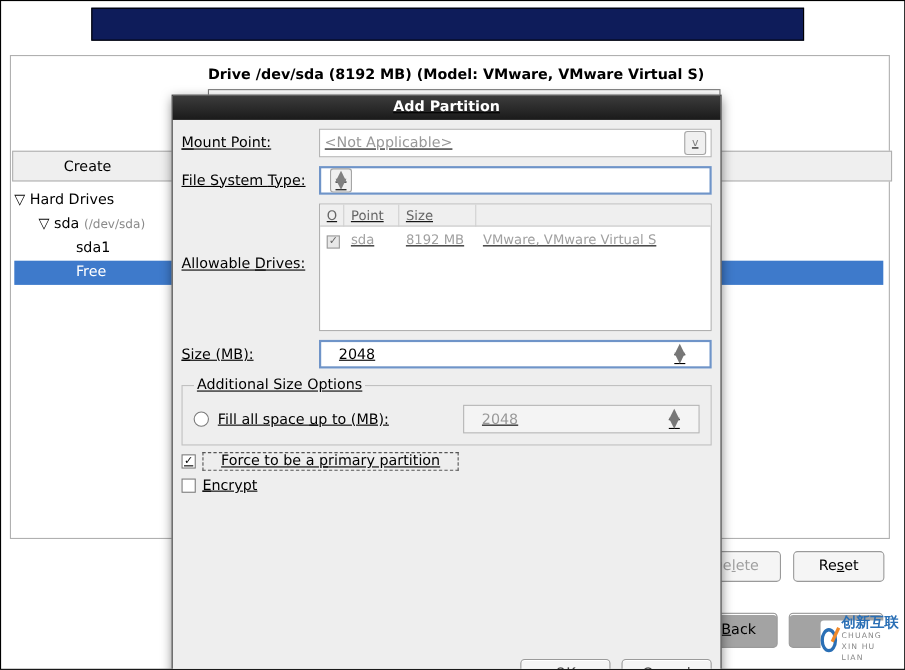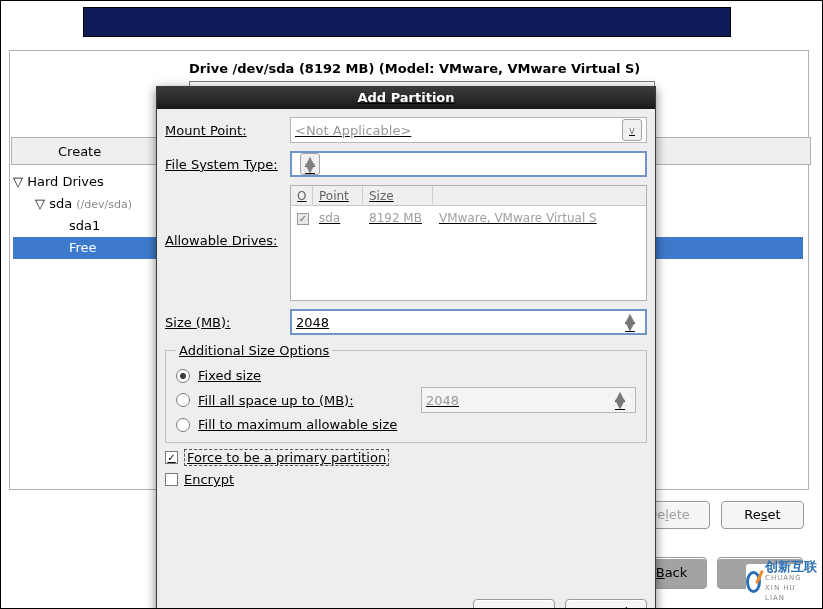--- a/index.html
+++ b/index.html
@@ -38,35 +38,35 @@
   .combo .arrows { display:flex; flex-direction:column; font-size:7px; line-height:7px; }
   .combo-btn.single { font-size:10px; }
 
   .drives-box { height:116px; border:1px solid #b0b0b0; background:#fff; display:flex; flex-direction:column; }
   .drives-head { height:20px; background:#efefef; border-bottom:1px solid #c8c8c8; display:flex; align-items:center; color:#666; }
   .dh { border-right:1px solid #d0d0d0; padding:0 6px; line-height:20px; font-size:12px; }
   .drives-row { display:flex; align-items:center; color:#a0a0a0; padding:2px 0; }
   .drives-row .dh { border-right:none; }
   .cbx { width:12px; height:12px; border:1px solid #9a9a9a; background:#e8e8e8; display:inline-flex; align-items:center; justify-content:center; font-size:10px; color:#666; }
 
-  .spin { flex:1; height:26px; border:2px solid #6f94c8; background:#fff; display:flex; align-items:center; padding:0 4px; }
+  .spin { flex:1; height:26px; border:2px solid #6f94c8; background:#fff; display:flex; align-items:center; padding:0 16px; }
   .spin input { flex:1; border:none; outline:none; font-size:13px; }
   .spin.dis { border:1px solid #b5b5b5; color:#989898; background:#f4f4f4; }
   .spin.dis input { background:#f4f4f4; color:#989898; }
   .spin-btns { width:16px; display:flex; flex-direction:column; font-size:7px; line-height:8px; color:#777; }
 
   fieldset { border:1px solid #c0c0c0; padding:6px 10px 6px 10px; margin-top:4px; }
   legend { padding:0 3px; }
   .radiorow { display:flex; align-items:center; margin:4px 0; }
   .radio { width:14px; height:14px; border:1px solid #7a7a7a; border-radius:50%; background:#fff; display:inline-flex; align-items:center; justify-content:center; margin-right:8px; }
   .radio .dot { width:6px; height:6px; border-radius:50%; background:#3a3a3a; }
 
   .checkrow { display:flex; align-items:center; margin:6px 0; }
   .check { width:13px; height:13px; border:1px solid #7a7a7a; background:#fff; display:inline-flex; align-items:center; justify-content:center; margin-right:6px; font-size:10px; line-height:10px;}
-  .dashed { border:1px dashed #555; padding:0 2px; }
+  .dashed { border:1px dashed #555; padding:0 16px; }
 
   .dlg-btns { position:absolute; right:8px; bottom:8px; display:flex; gap:10px; }
   .dlg-btn { width:82px; height:28px; border:1px solid #9a9a9a; border-radius:4px; background:#f5f5f5; text-align:center; line-height:26px; box-shadow:inset 0 1px 0 #fff; }
 
   .watermark { position:absolute; right:4px; bottom:8px; width:72px; height:36px; border-radius:3px; background:#fff; display:flex; align-items:center; justify-content:flex-end; gap:4px; }
   .watermark .ring { width:22px; height:22px; border:3px solid #2a6fb5; border-radius:50%; position:relative; }
   .watermark .ring::after{ content:""; position:absolute; width:3px; height:14px; background:#f08a2b; top:-4px; left:9px; transform:rotate(25deg); }
   .watermark .t { font-size:10px; color:#2a6fb5; font-weight:bold; line-height:10px; }
   .watermark .t small{ display:block; font-size:7px; color:#888; font-weight:normal; letter-spacing:1px;}
 </style>
@@ -148,39 +148,29 @@
         <div class="spin-btns">
             <span>▲</span>
             <span>▼</span>
           </div>
       </div>
     </div>
 
     <fieldset>
       <legend>Additional Size Options</legend>
       <div class="radiorow">
-        <span class="radio">
-            <span class="dot"></span>
-          </span>
-        <span><u>F</u>ixed size</span>
-      </div>
-      <div class="radiorow">
         <span class="radio"></span>
         <span style="flex:1">Fill all space <u>u</u>p to (MB):</span>
         <div class="spin dis" style="width:215px;flex:none">
           <input disabled="" value="2048" style="">
           <div class="spin-btns">
               <span>▲</span>
               <span>▼</span>
             </div>
         </div>
-      </div>
-      <div class="radiorow">
-        <span class="radio"></span>
-        <span>Fill to maximum <u>a</u>llowable size</span>
       </div>
     </fieldset>
 
     <div class="checkrow">
       <span class="check">✓</span>
       <span class="dashed">Force to be a <u>p</u>rimary partition</span>
     </div>
     <div class="checkrow">
       <span class="check"></span>
       <span><u>E</u>ncrypt</span>

